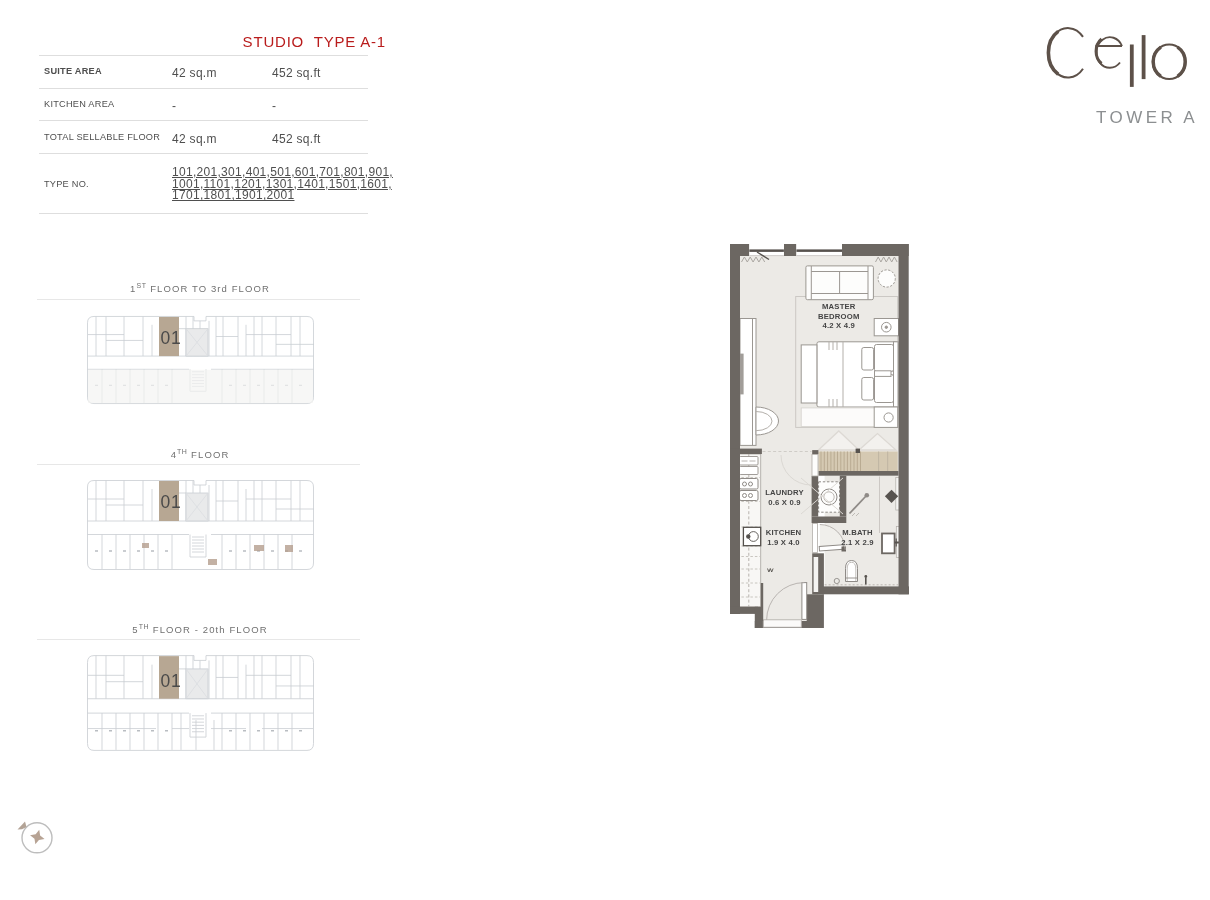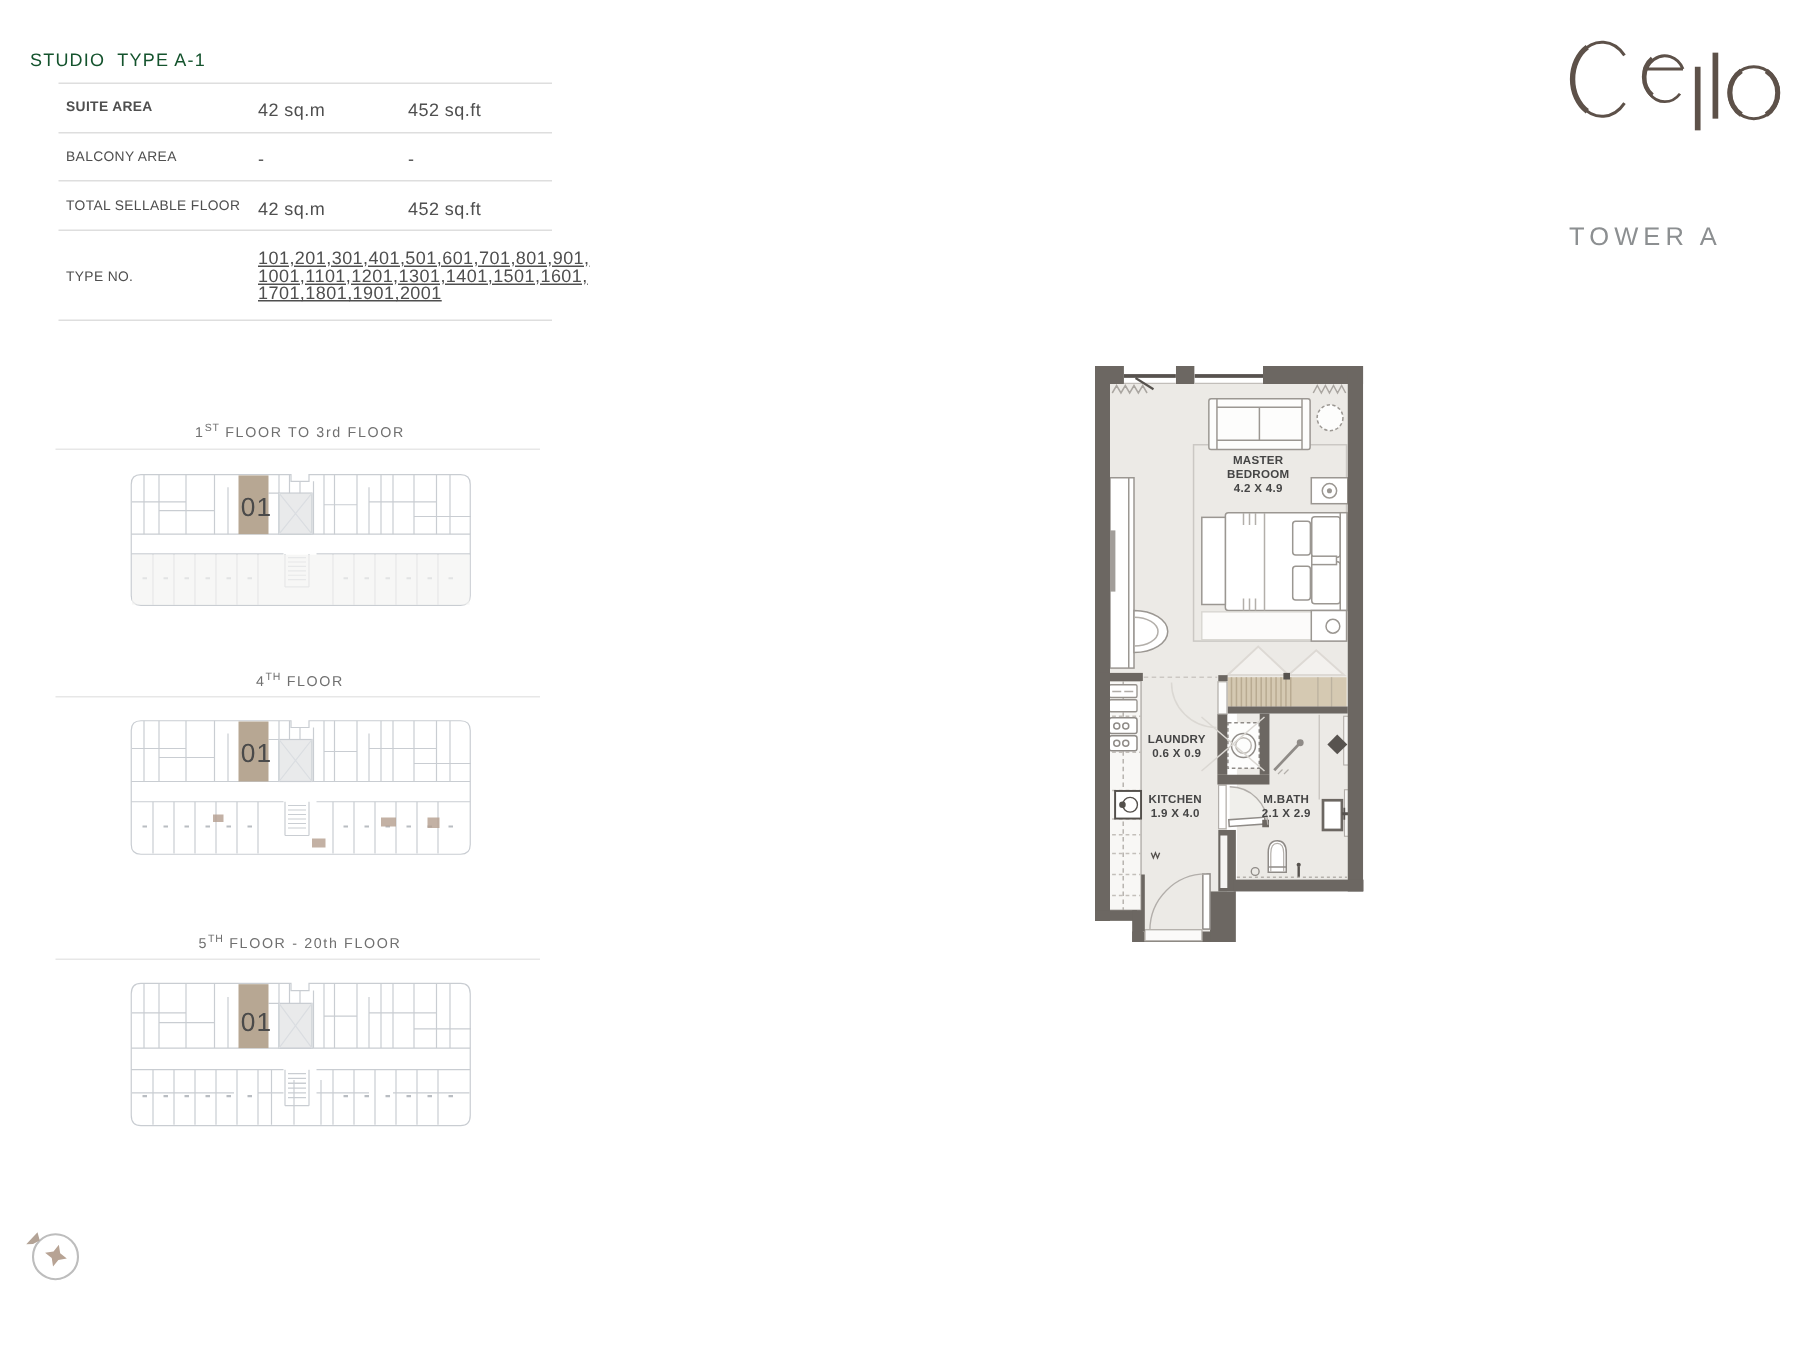--- a/index.html
+++ b/index.html
@@ -8,37 +8,37 @@
   .hline{position:absolute;height:1px;background:#dedede;}
   .lbl{position:absolute;color:#4f4f4f;font-size:9.2px;letter-spacing:0.25px;white-space:nowrap;}
   .val{position:absolute;color:#4f4f4f;font-size:12px;letter-spacing:0.3px;white-space:nowrap;}
   .ptitle{position:absolute;color:#707070;font-size:9.5px;letter-spacing:1.1px;white-space:nowrap;text-align:center;width:360px;left:20px;}
   sup{font-size:7px;vertical-align:super;letter-spacing:0.5px;}
   body{will-change:transform;}
 </style>
 </head>
 <body>
 
-<div class="abs" style="left:20px;top:33px;width:366px;text-align:left;color:#14532d;font-size:12px;letter-spacing:0.8px;">STUDIO&nbsp; TYPE A-1</div>
+<div class="abs" style="left:20px;top:33px;width:366px;text-align:right;color:#b91c1c;font-size:15px;letter-spacing:0.8px;">STUDIO&nbsp; TYPE A-1</div>
 
 <div class="hline" style="left:39px;top:55px;width:329px;"></div>
 
 <div class="hline" style="left:39px;top:88px;width:329px;"></div>
 
 <div class="hline" style="left:39px;top:120px;width:329px;"></div>
 
 <div class="hline" style="left:39px;top:153px;width:329px;"></div>
 
 <div class="hline" style="left:39px;top:213px;width:329px;"></div>
 
 <div class="lbl" style="left:44px;top:66px;font-weight:bold;">SUITE AREA</div>
 <div class="val" style="left:172px;top:66px;">42 sq.m</div>
 <div class="val" style="left:272px;top:66px;">452 sq.ft</div>
 
-<div class="lbl" style="left:44px;top:99px;">BALCONY AREA</div>
+<div class="lbl" style="left:44px;top:99px;">KITCHEN AREA</div>
 <div class="val" style="left:172px;top:99px;">-</div>
 <div class="val" style="left:272px;top:99px;">-</div>
 
 <div class="lbl" style="left:44px;top:132px;">TOTAL SELLABLE FLOOR</div>
 <div class="val" style="left:172px;top:132px;">42 sq.m</div>
 <div class="val" style="left:272px;top:132px;">452 sq.ft</div>
 
 <div class="lbl" style="left:44px;top:179px;">TYPE NO.</div>
 <div class="val" style="left:172px;top:167px;line-height:11.7px;text-decoration:underline;">101,201,301,401,501,601,701,801,901,<br>1001,1101,1201,1301,1401,1501,1601,<br>1701,1801,1901,2001</div>
 
@@ -110,21 +110,21 @@
 
   <rect x="89.9" y="34.5" width="3.8" height="42.4" fill="#5d5149"></rect>
 
   <rect x="101.7" y="25.1" width="3.8" height="44" fill="#5d5149"></rect>
 
   <ellipse cx="129.2" cy="51.8" rx="16.5" ry="17.3" fill="none" stroke="#5d5149" stroke-width="2"></ellipse>
   <path d="M120.9,66.4 A16.5,17.3 0 0 1 120.9,37.2" fill="none" stroke="#5d5149" stroke-width="3.4"></path>
   <path d="M137.5,37.2 A16.5,17.3 0 0 1 137.5,66.4" fill="none" stroke="#5d5149" stroke-width="3.4"></path>
 </svg>
 
-<div class="abs" style="left:1046px;top:108px;width:152px;text-align:left;font-size:17px;letter-spacing:3.4px;color:#8c8f91;margin-top:40px;">TOWER A</div>
+<div class="abs" style="left:1046px;top:108px;width:152px;text-align:right;font-size:17px;letter-spacing:3.4px;color:#8c8f91;">TOWER A</div>
 
 <svg class="abs" style="left:720px;top:238px;" width="195" height="400" viewBox="720 238 195 400" font-family="Liberation Sans, sans-serif">
 
 <rect x="740" y="252" width="158.5" height="219" fill="#eceae6"></rect>
 
 <rect x="740" y="448" width="78" height="159" fill="#eceae6"></rect>
 
 <rect x="754.8" y="594" width="57" height="28" fill="#eceae6"></rect>
 
 <rect x="824.6" y="475.7" width="73.9" height="111" fill="#eceae6"></rect>

